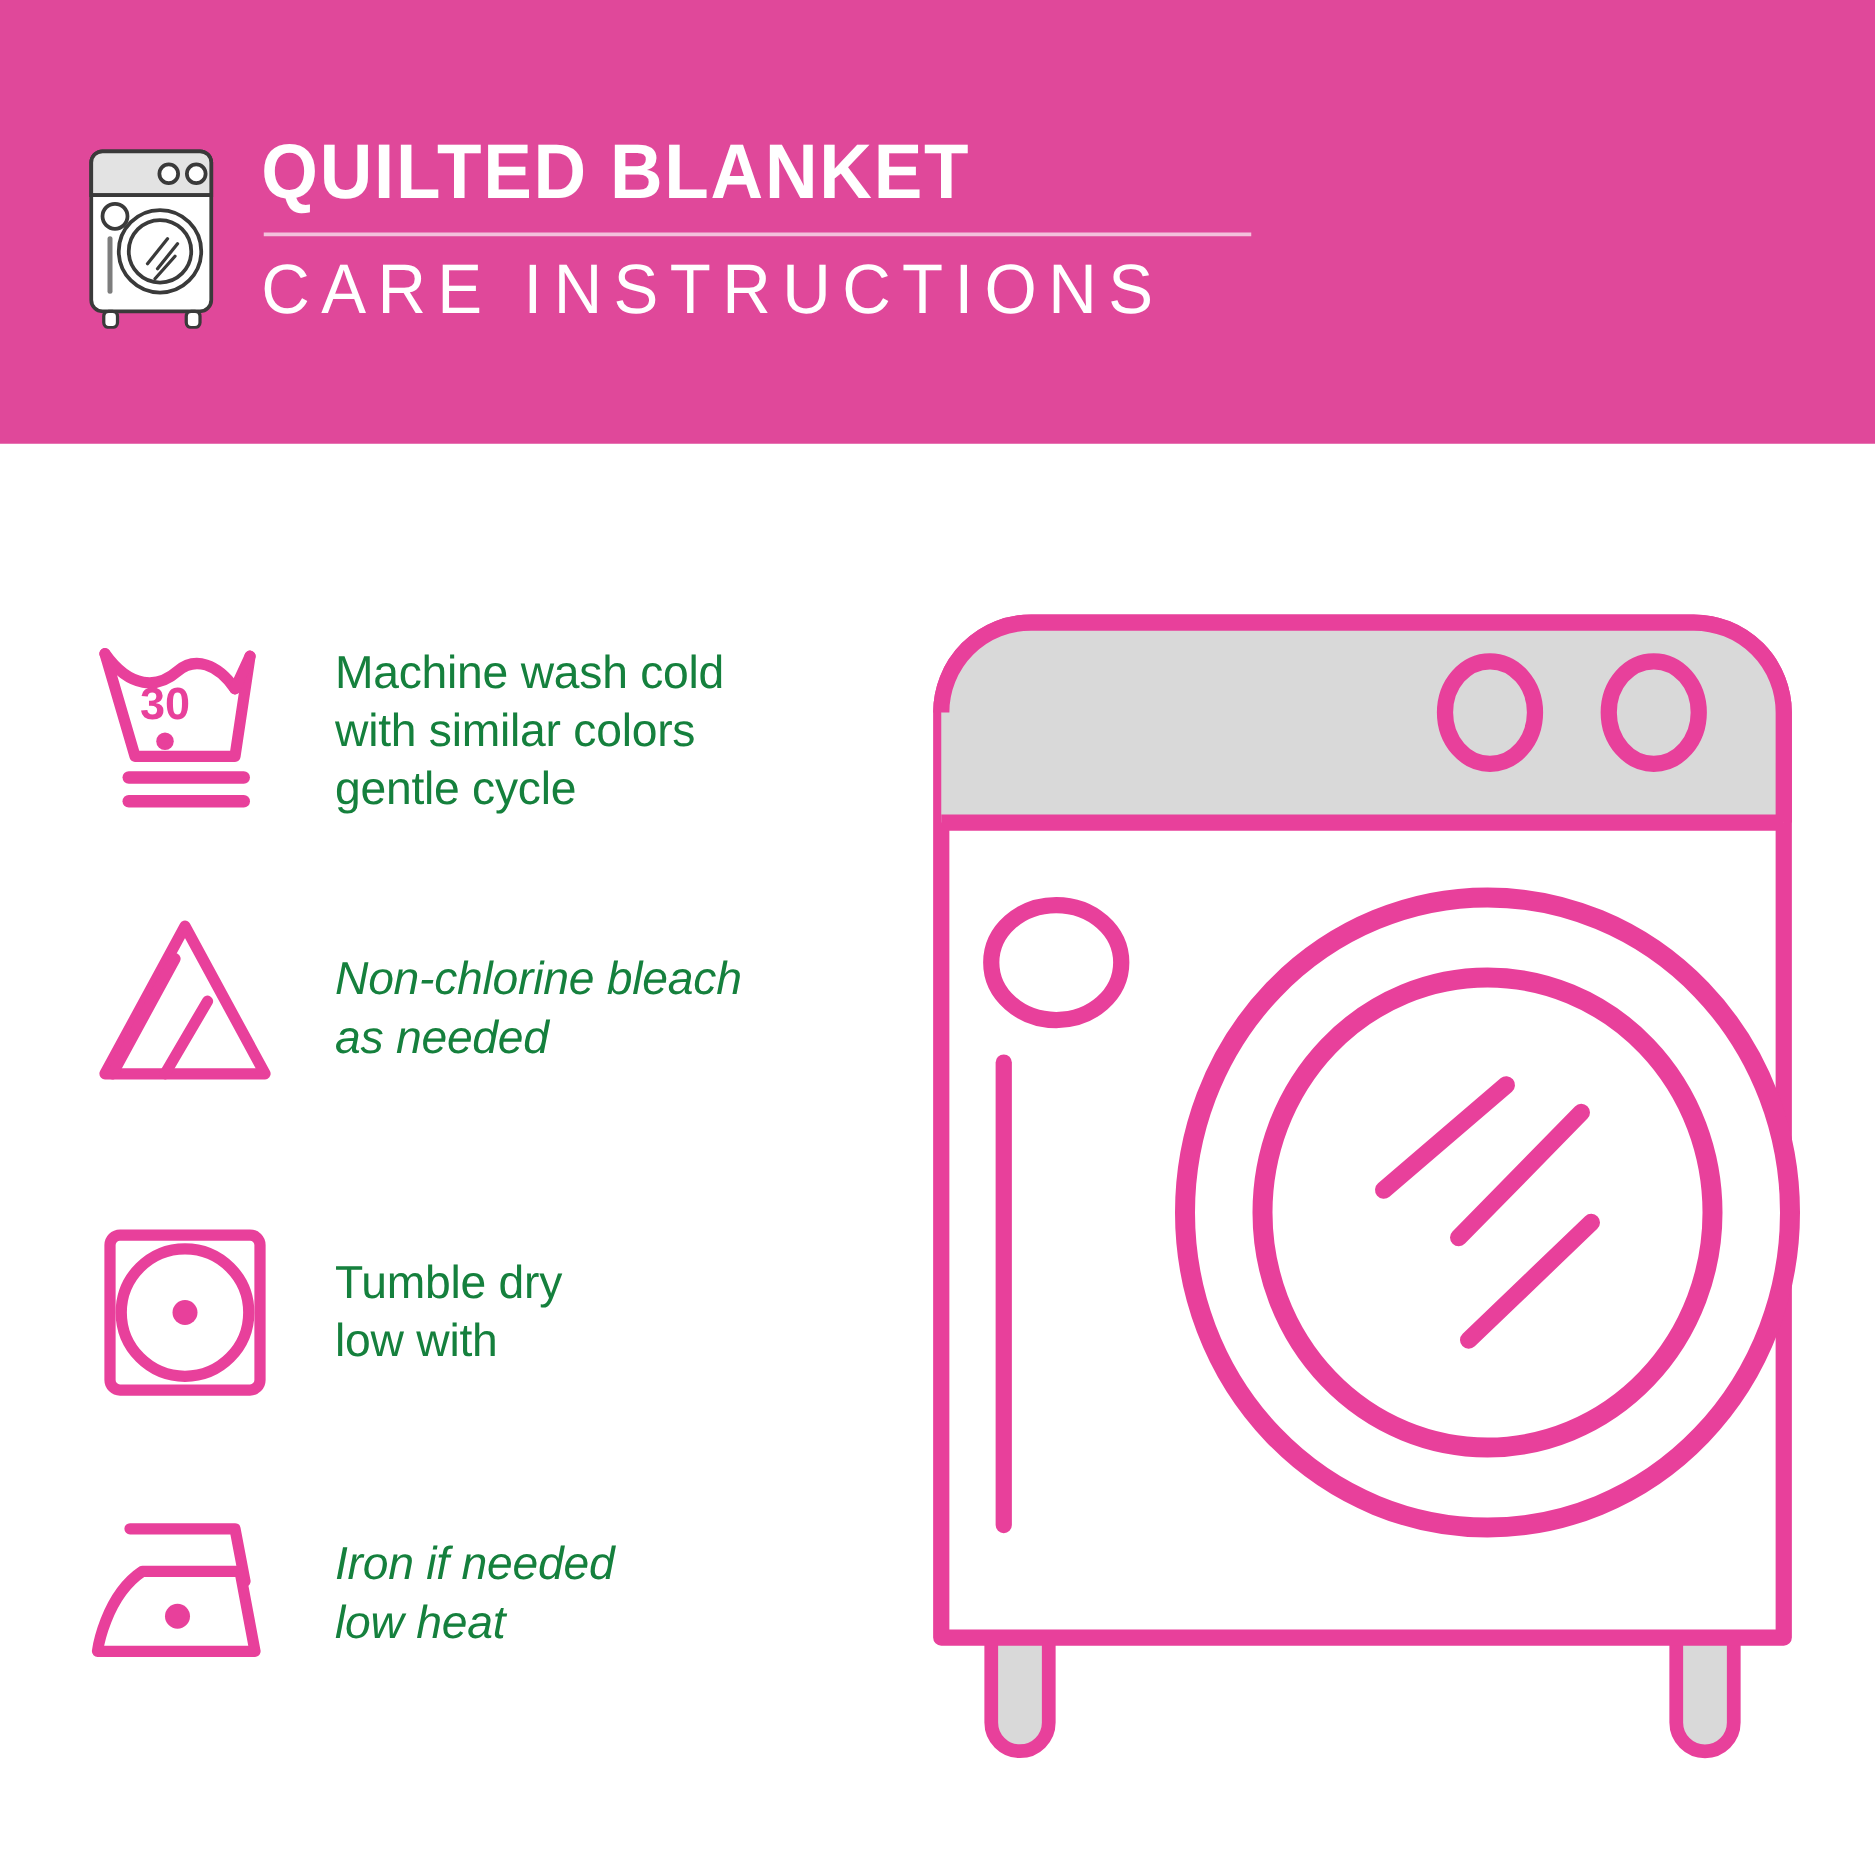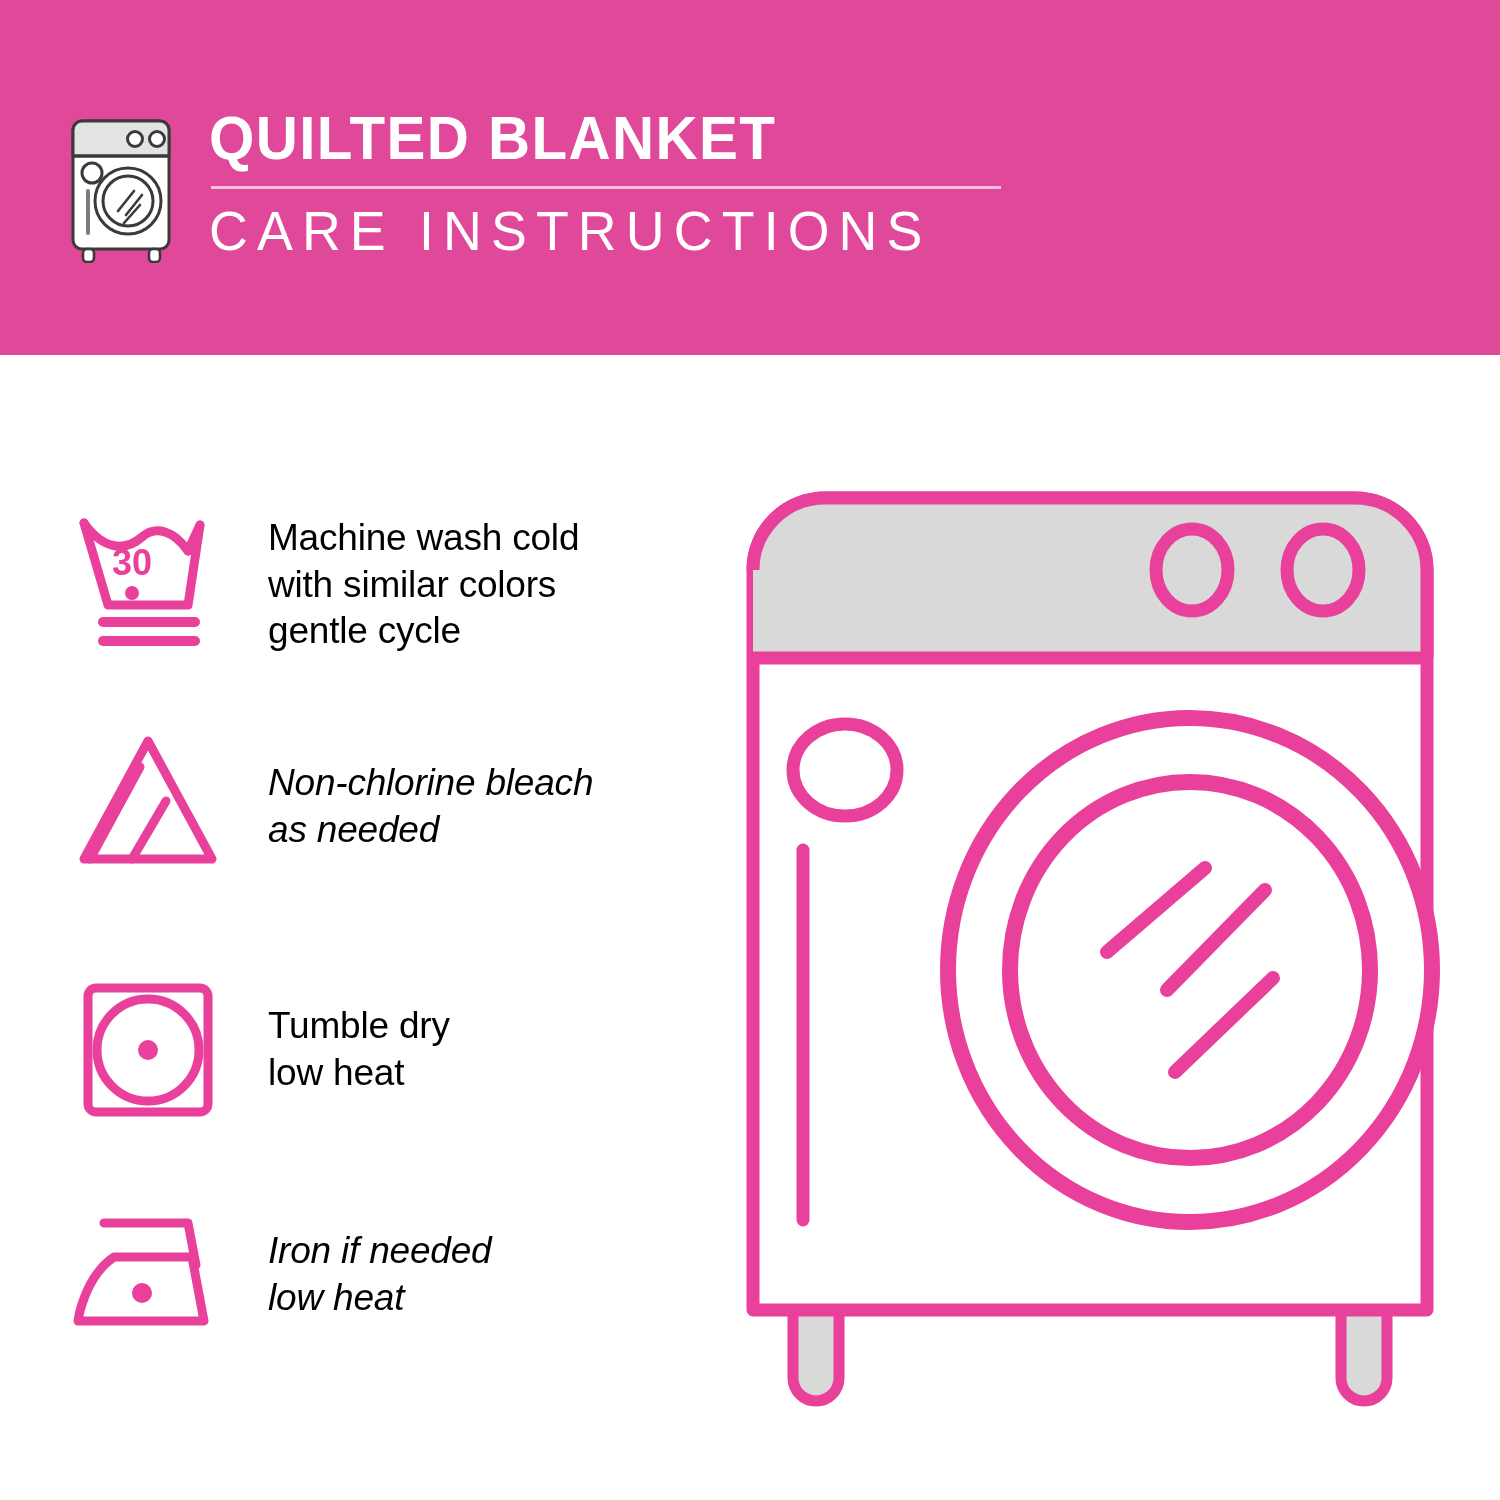--- a/index.html
+++ b/index.html
@@ -59,21 +59,21 @@
   .care-row.r1{top:372px;font-style:italic;}
   .care-row.r2{top:615px;}
   .care-row.r3{top:840px;font-style:italic;}
 
   .care-sym{
     width:170px;height:160px;flex:0 0 auto;
     display:flex;align-items:center;
   }
   .care-txt{
     margin-left:28px;
-    color:#000000;
+    color:#15803d;
     font-size:37px;
     line-height:1.27;
     font-weight:400;
     letter-spacing:-0.2px;
     white-space:pre-line;
   }
 
   
   .machine{
     position:absolute;left:735px;top:480px;width:710px;height:960px;
@@ -163,21 +163,21 @@
     <div class="care-sym">
       <svg viewBox="0 0 170 160" width="170" height="160">
         <g fill="none" stroke="#e8409b" stroke-width="9" stroke-linejoin="round">
           <rect x="18" y="18" width="120" height="124" rx="8" ry="8"></rect>
           <circle cx="78" cy="80" r="51"></circle>
         </g>
         <circle cx="78" cy="80" r="10" fill="#e8409b"></circle>
       </svg>
     </div>
     <div class="care-txt">Tumble dry
-low heat</div>
+low with</div>
   </div>
 
   <div class="care-row r3">
     <div class="care-sym">
       <svg viewBox="0 0 170 160" width="170" height="160">
         <g fill="none" stroke="#e8409b" stroke-width="9" stroke-linecap="round" stroke-linejoin="round">
 
           <path d="M34 28 L118 28 L126 70"></path>
 
           <path d="M44 62 L122 62 L134 126 L8 126 C8 126 14 82 44 62 Z"></path>

